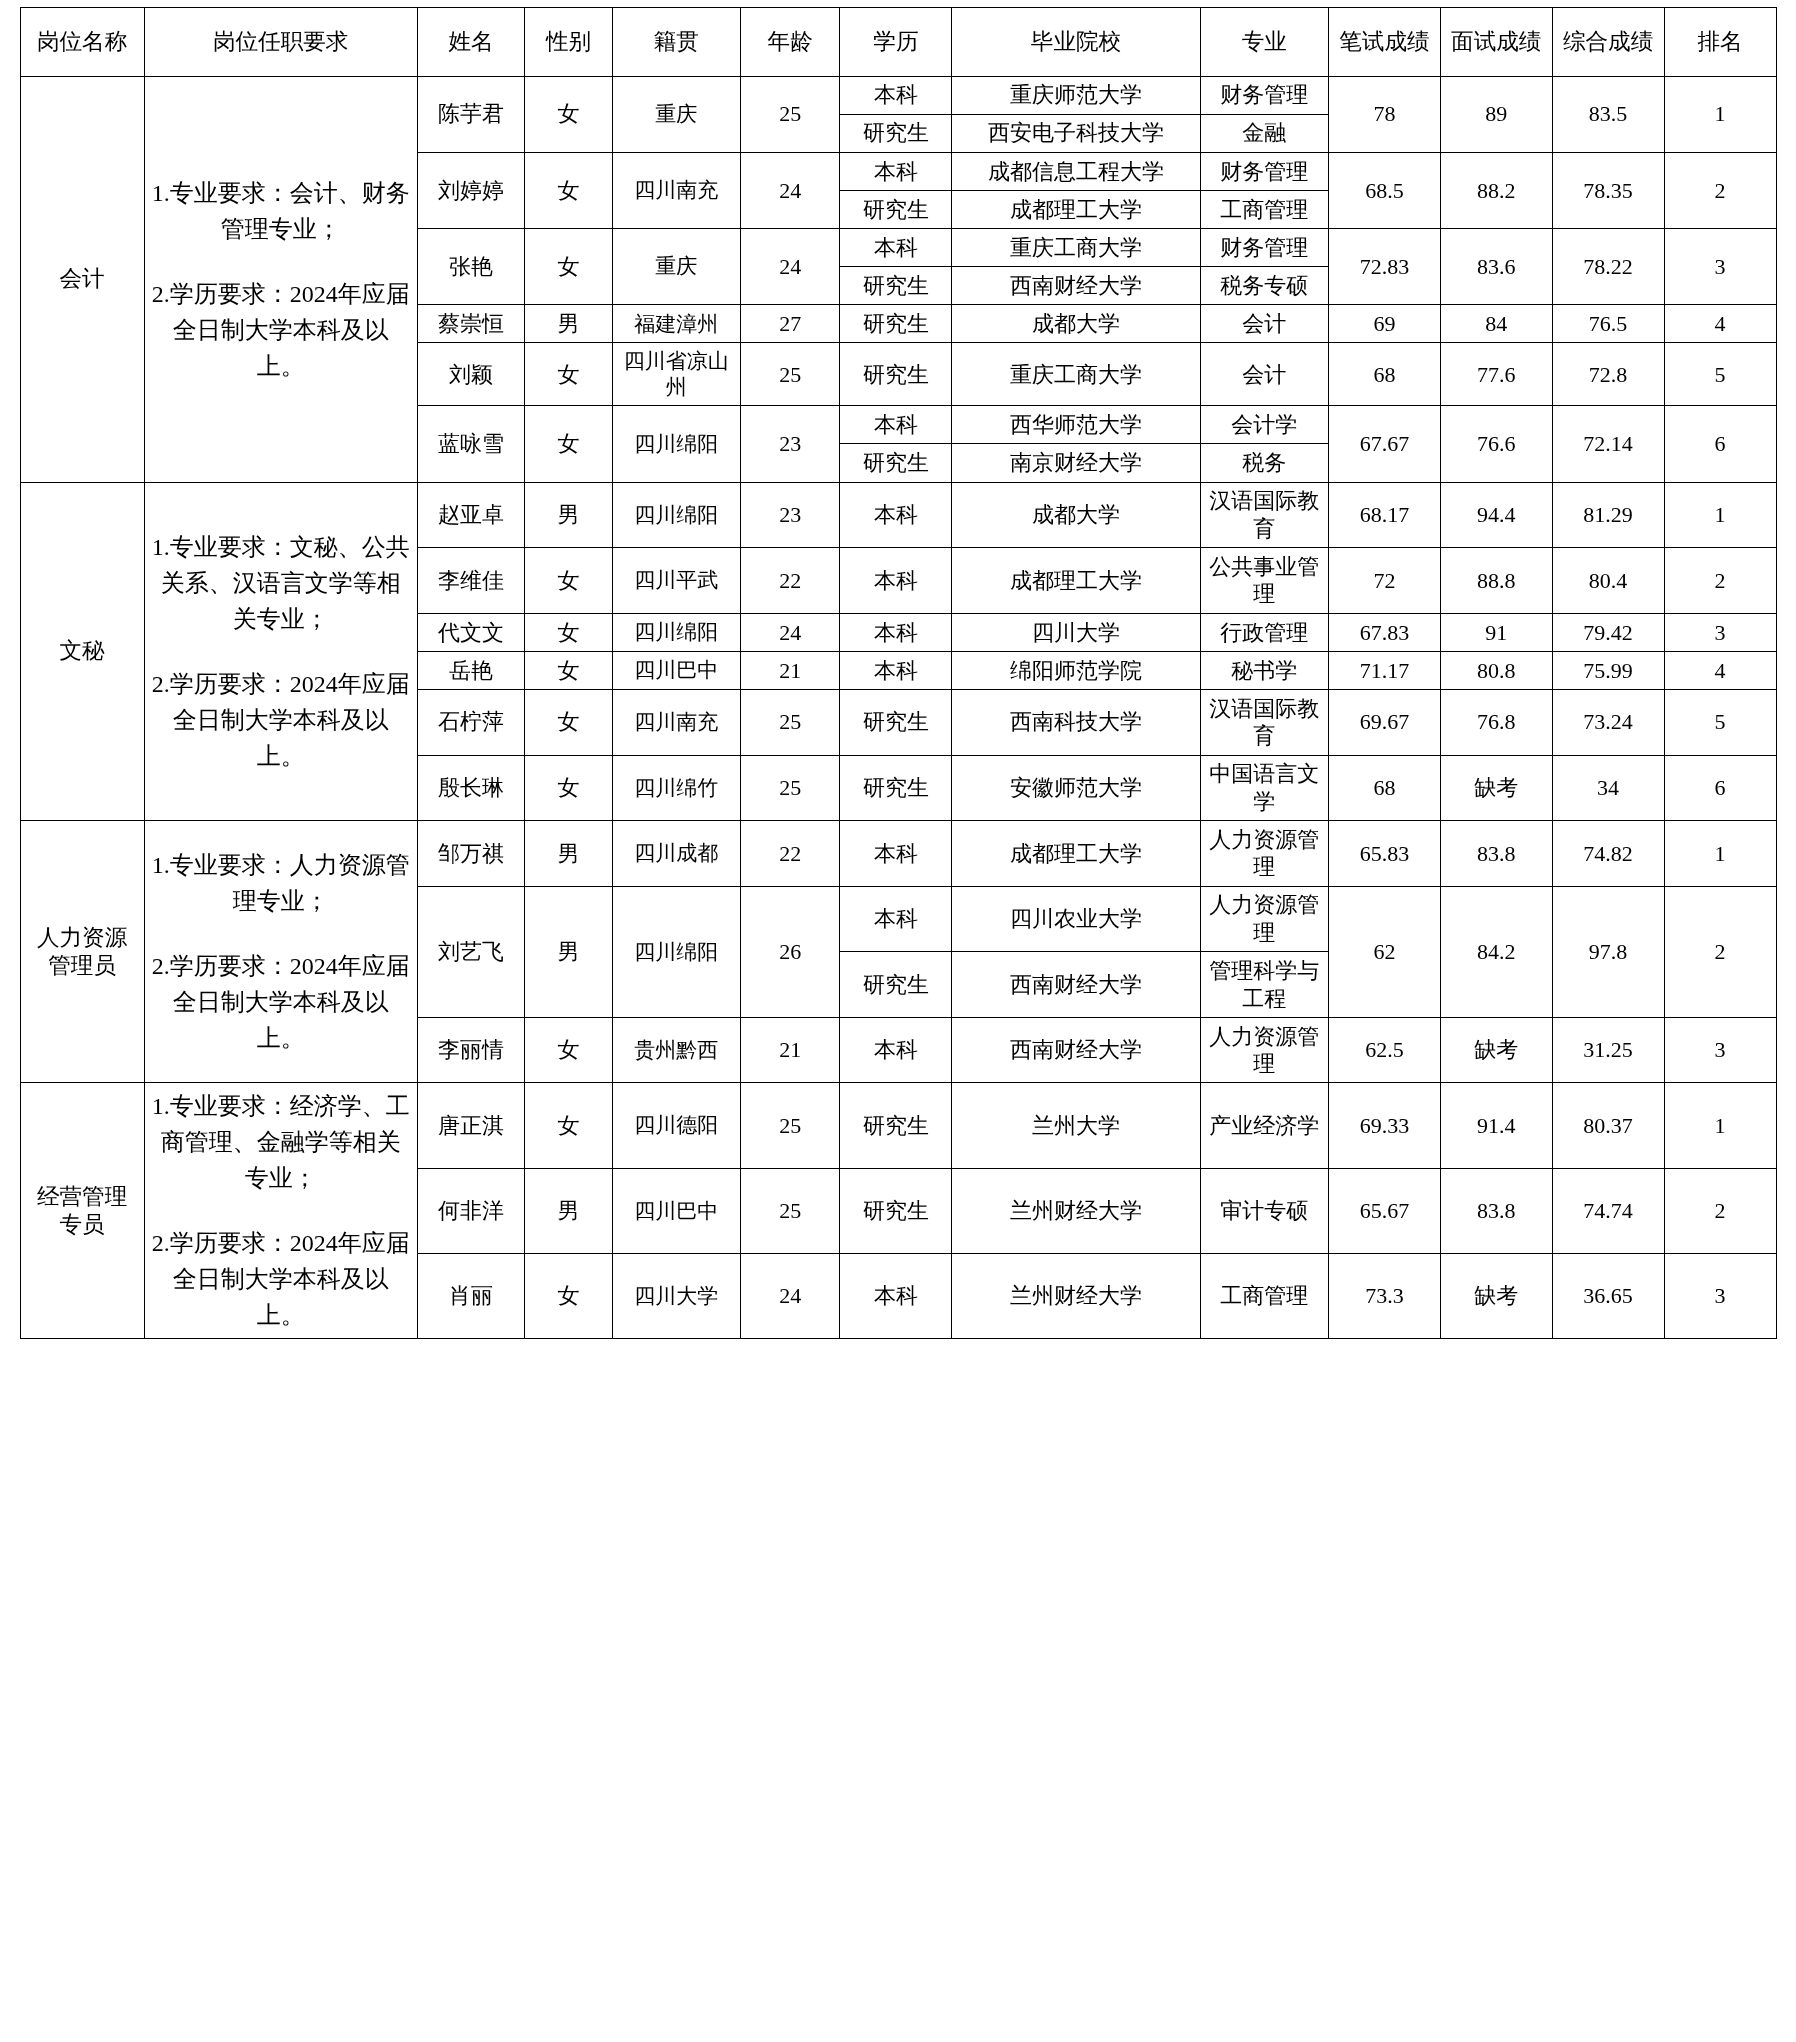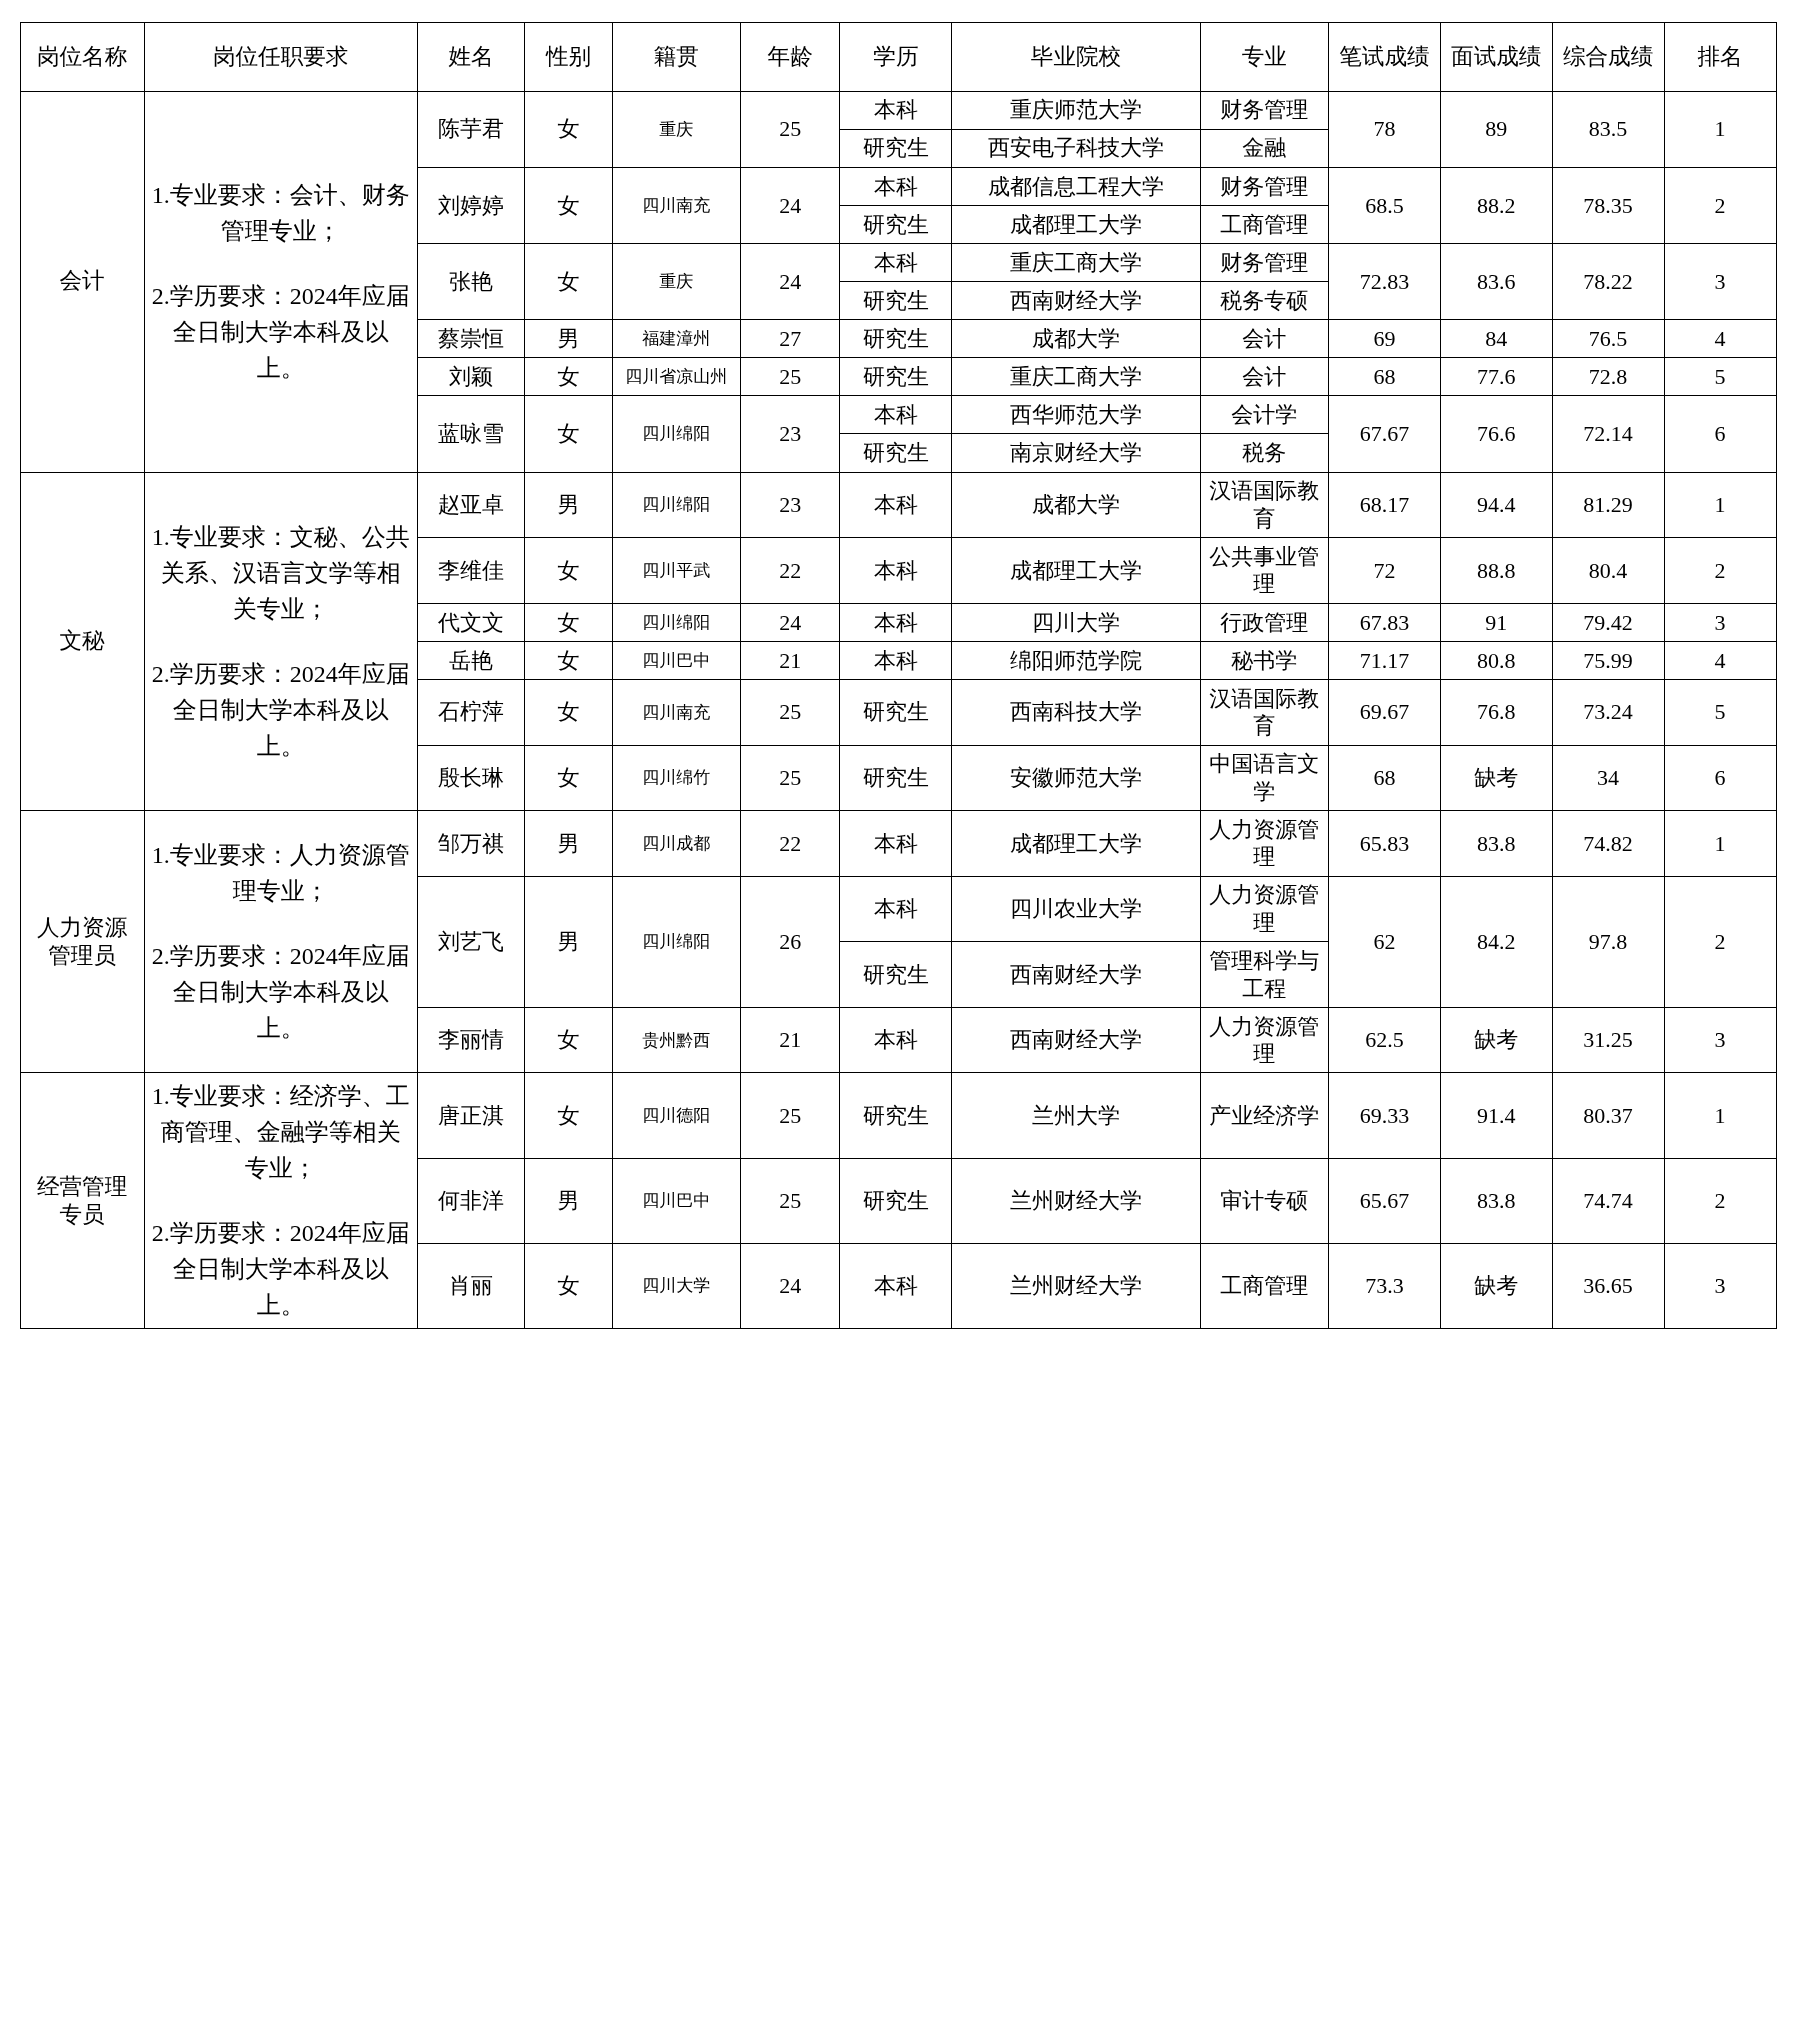--- a/index.html
+++ b/index.html
@@ -8,21 +8,21 @@
     background: #ffffff;
   }
   body {
     font-family: "Liberation Serif", "DejaVu Serif", serif;
     color: #000000;
   }
   .page {
     width: 1796px;
     min-height: 2043px;
     box-sizing: border-box;
-    padding: 22px 0 0 0;
+    padding: 7px 0 0 0;
     background: #ffffff;
   }
   table.rt {
     border-collapse: collapse;
     table-layout: fixed;
     width: 1757px;
     margin: 0 auto;
     font-size: 22px;
     line-height: 1.25;
   }
@@ -63,21 +63,21 @@
   col.c-sex     { width: 85px; }
   col.c-origin  { width: 125px; }
   col.c-age     { width: 97px; }
   col.c-edu     { width: 109px; }
   col.c-school  { width: 242px; }
   col.c-major   { width: 125px; }
   col.c-written { width: 109px; }
   col.c-inter   { width: 109px; }
   col.c-total   { width: 109px; }
   col.c-rank    { width: 109px; }
-  .tight { font-size: 17px; }
+  .tight { font-size: 21px; }
 </style>
 </head>
 <body>
 
 <div class="page">
   <table class="rt">
     <colgroup>
       <col class="c-post">
         <col class="c-req">
         <col class="c-name">

